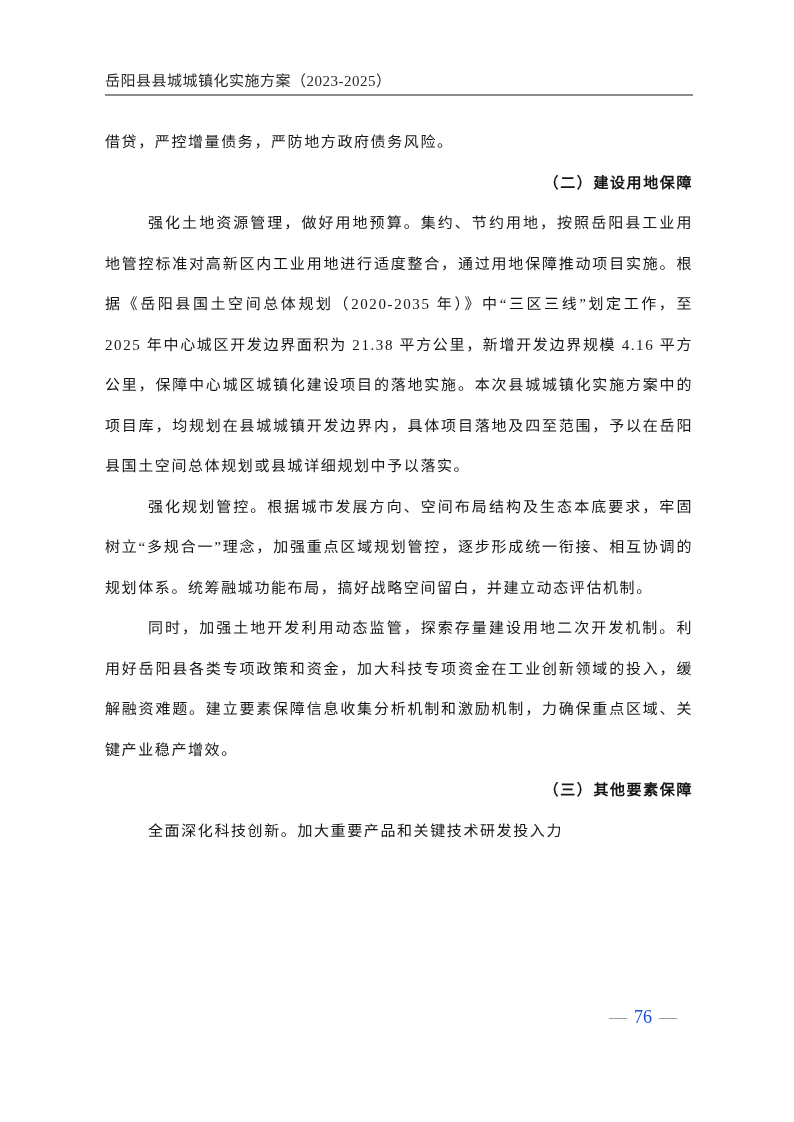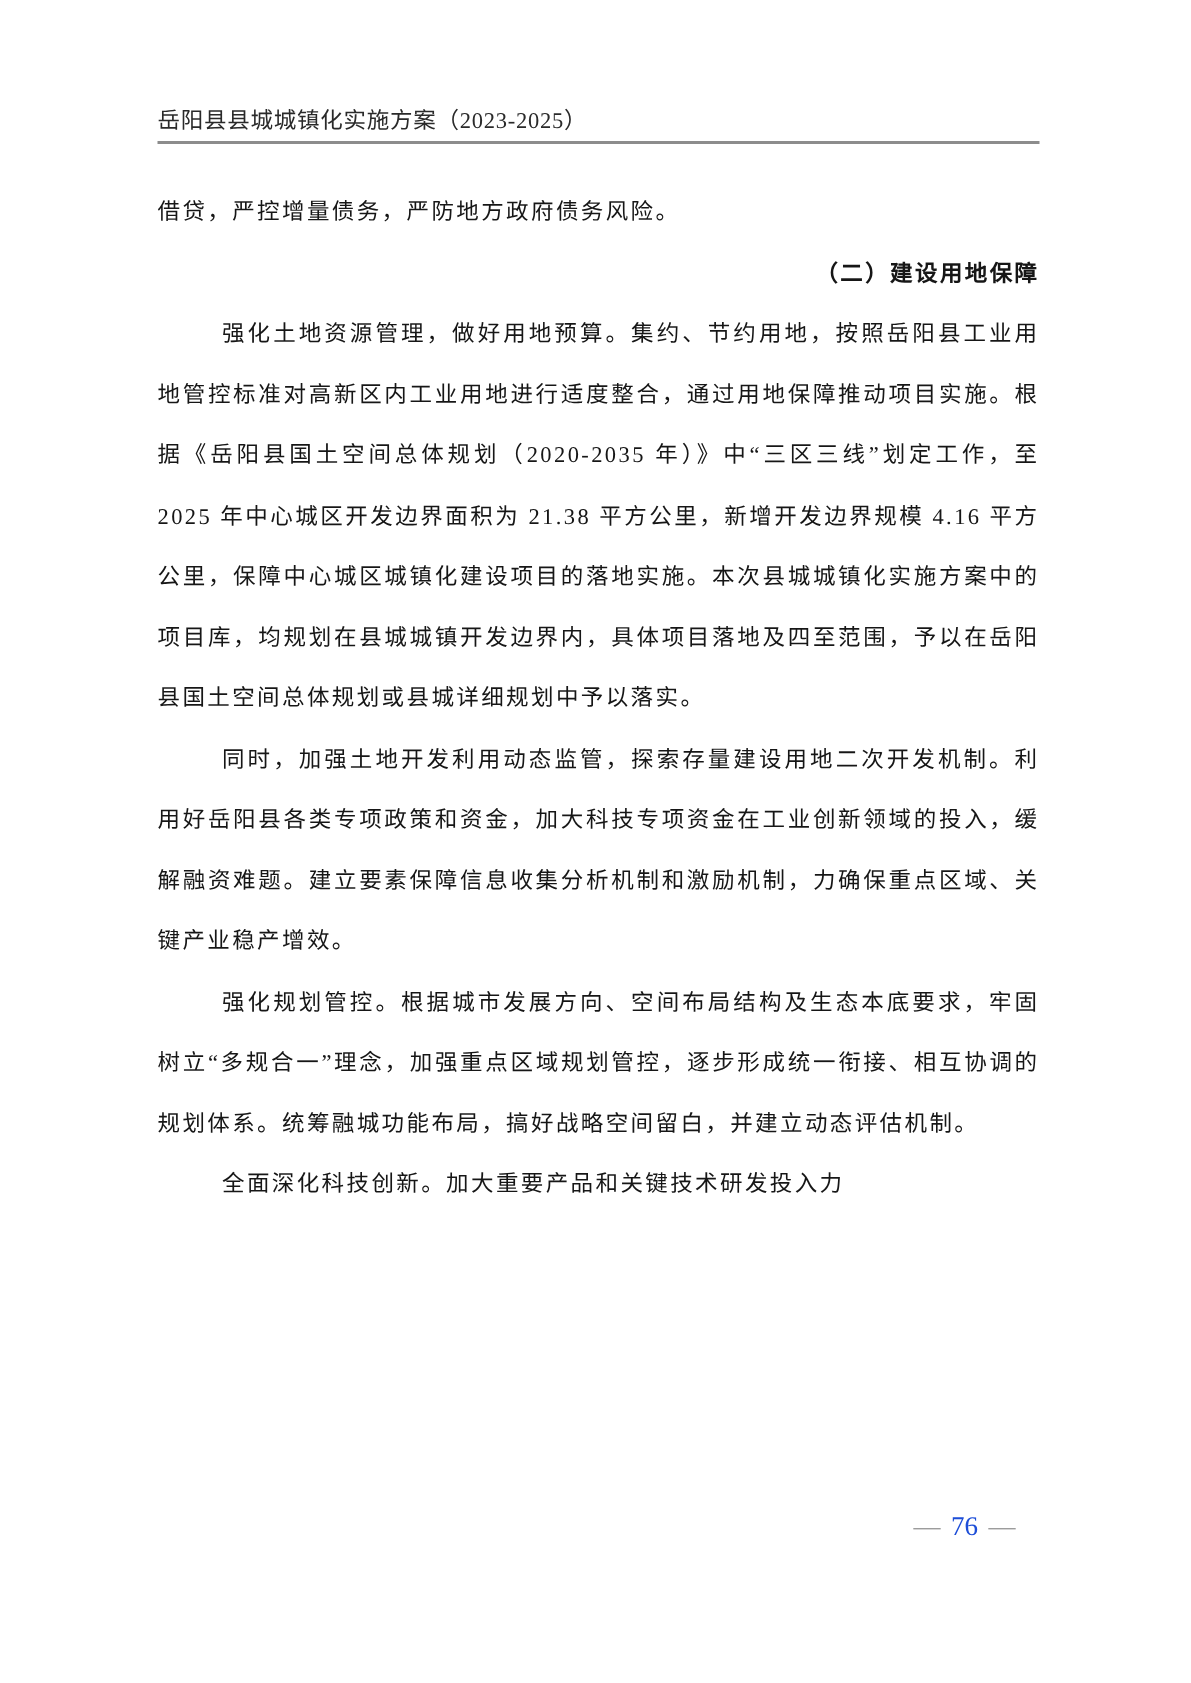--- a/index.html
+++ b/index.html
@@ -92,24 +92,25 @@
   </div>
 
   <div class="doc-body">
 
     <p>借贷，严控增量债务，严防地方政府债务风险。</p>
 
     <h3>（二）建设用地保障</h3>
 
     <p class="indent"><span class="lead">强化土地资源管理，做好用地预算。</span><span>集约、节约用地，按照岳阳县工业用地管控标准对高新区内工业用地进行适度整合，通过用地保障推动项目实施。根据《岳阳县国土空间总体规划（2020-2035 年）》中“三区三线”划定工作，至 2025 年中心城区开发边界面积为 21.38 平方公里，新增开发边界规模 4.16 平方公里，保障中心城区城镇化建设项目的落地实施。本次县城城镇化实施方案中的项目库，均规划在县城城镇开发边界内，具体项目落地及四至范围，予以在岳阳县国土空间总体规划或县城详细规划中予以落实。</span></p>
 
+    <p class="indent"><span class="lead">强化规划管控。</span><span>根据城市发展方向、空间布局结构及生态本底要求，牢固树立“多规合一”理念，加强重点区域规划管控，逐步形成统一衔接、相互协调的规划体系。统筹融城功能布局，搞好战略空间留白，并建立动态评估机制。</span></p>
+
     <p class="indent">同时，加强土地开发利用动态监管，探索存量建设用地二次开发机制。利用好岳阳县各类专项政策和资金，加大科技专项资金在工业创新领域的投入，缓解融资难题。建立要素保障信息收集分析机制和激励机制，力确保重点区域、关键产业稳产增效。</p>
 
-    <p class="indent"><span class="lead">强化规划管控。</span><span>根据城市发展方向、空间布局结构及生态本底要求，牢固树立“多规合一”理念，加强重点区域规划管控，逐步形成统一衔接、相互协调的规划体系。统筹融城功能布局，搞好战略空间留白，并建立动态评估机制。</span></p>
-
+    <h3>（三）其他要素保障</h3>
 
     <p class="indent"><span class="lead">全面深化科技创新。</span><span>加大重要产品和关键技术研发投入力</span></p>
 
   </div>
 
   <div class="footer">
     <span class="dash">—</span><span class="num">76</span><span class="dash">—</span>
   </div>
 
 </div>

